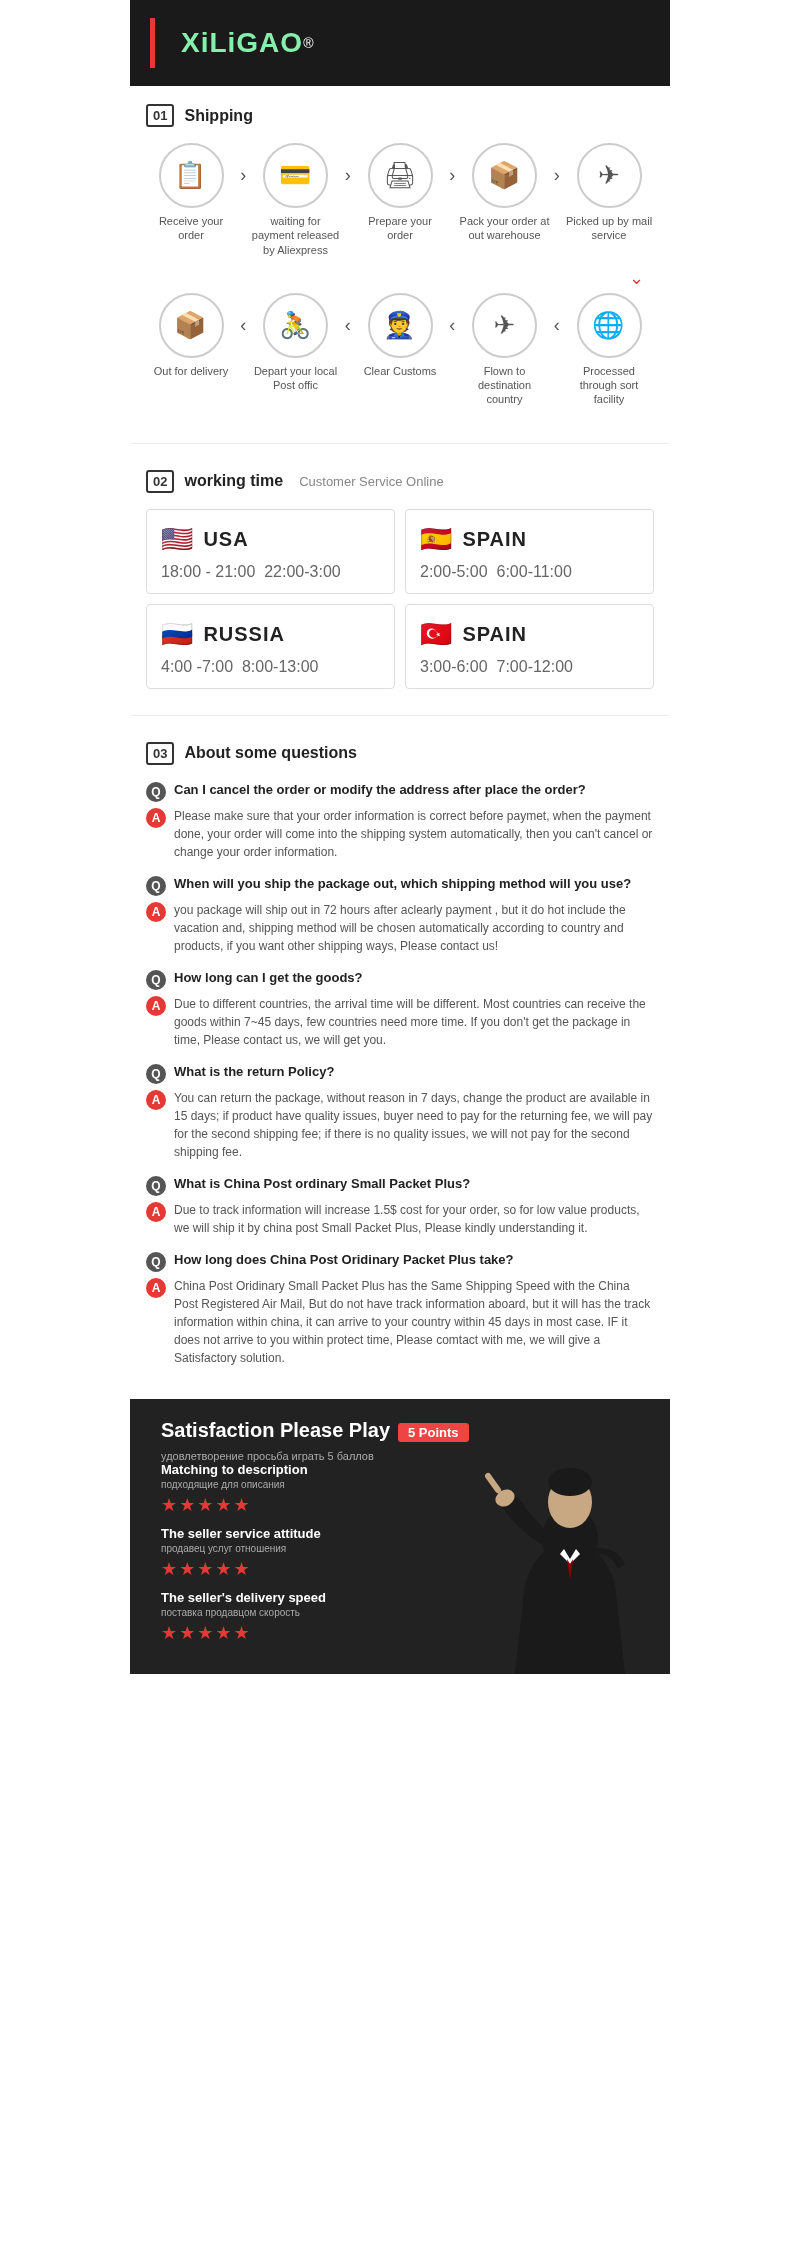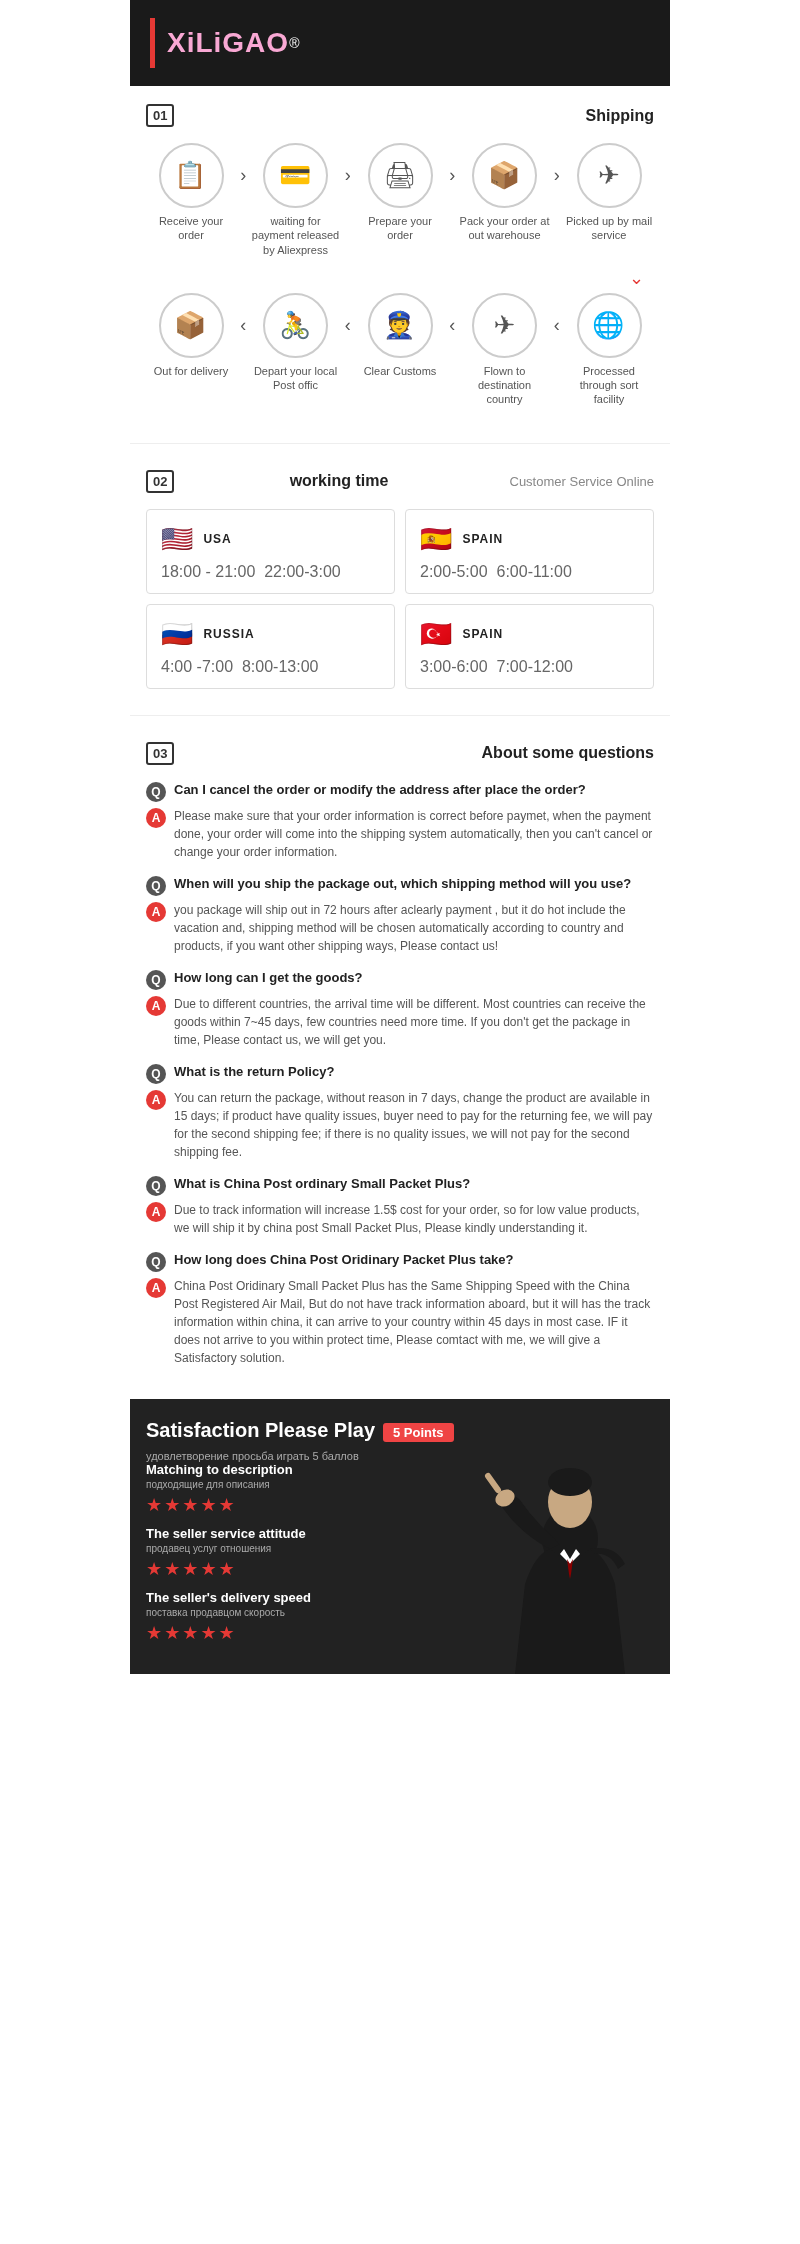--- a/index.html
+++ b/index.html
@@ -12,24 +12,25 @@
     }
 
     
     .header {
       background: #1a1a1a;
       padding: 18px 20px;
       display: flex;
       align-items: center;
     }
     .brand-name {
-      color: #f9a8d4;
+      color: #86efac;
       font-size: 28px;
       font-weight: 900;
       letter-spacing: 1px;
+      margin-left: 14px;
     }
     .brand-reg {
       color: #fff;
       font-size: 14px;
       vertical-align: super;
     }
     .brand-bar {
       width: 5px;
       background: #e53935;
       height: 50px;
@@ -37,21 +38,20 @@
     }
 
     
     .section {
       padding: 18px 16px;
     }
     .section-title {
       display: flex;
       align-items: center;
       margin-bottom: 16px;
-      justify-content: space-between;
     }
     .section-num {
       border: 2px solid #333;
       font-size: 13px;
       font-weight: bold;
       padding: 2px 5px;
       margin-right: 10px;
       border-radius: 3px;
     }
     .section-label {
@@ -126,21 +126,21 @@
     .country-header {
       display: flex;
       align-items: center;
       margin-bottom: 8px;
     }
     .flag {
       font-size: 26px;
       margin-right: 10px;
     }
     .country-name {
-      font-size: 12px;
+      font-size: 20px;
       font-weight: bold;
       color: #222;
       letter-spacing: 1px;
     }
     .country-time {
       font-size: 16px;
       color: #666;
     }
 
     
@@ -176,21 +176,21 @@
     }
     .faq-text-a {
       font-size: 12px;
       color: #555;
       line-height: 1.5;
     }
 
     
     .satisfaction-section {
       background: #222;
-      padding: 20px 16px;
+      padding: 20px 31px;
       display: flex;
       gap: 0;
       position: relative;
       min-height: 200px;
     }
     .satisfaction-left {
       flex: 1;
       z-index: 2;
     }
     .satisfaction-title {

